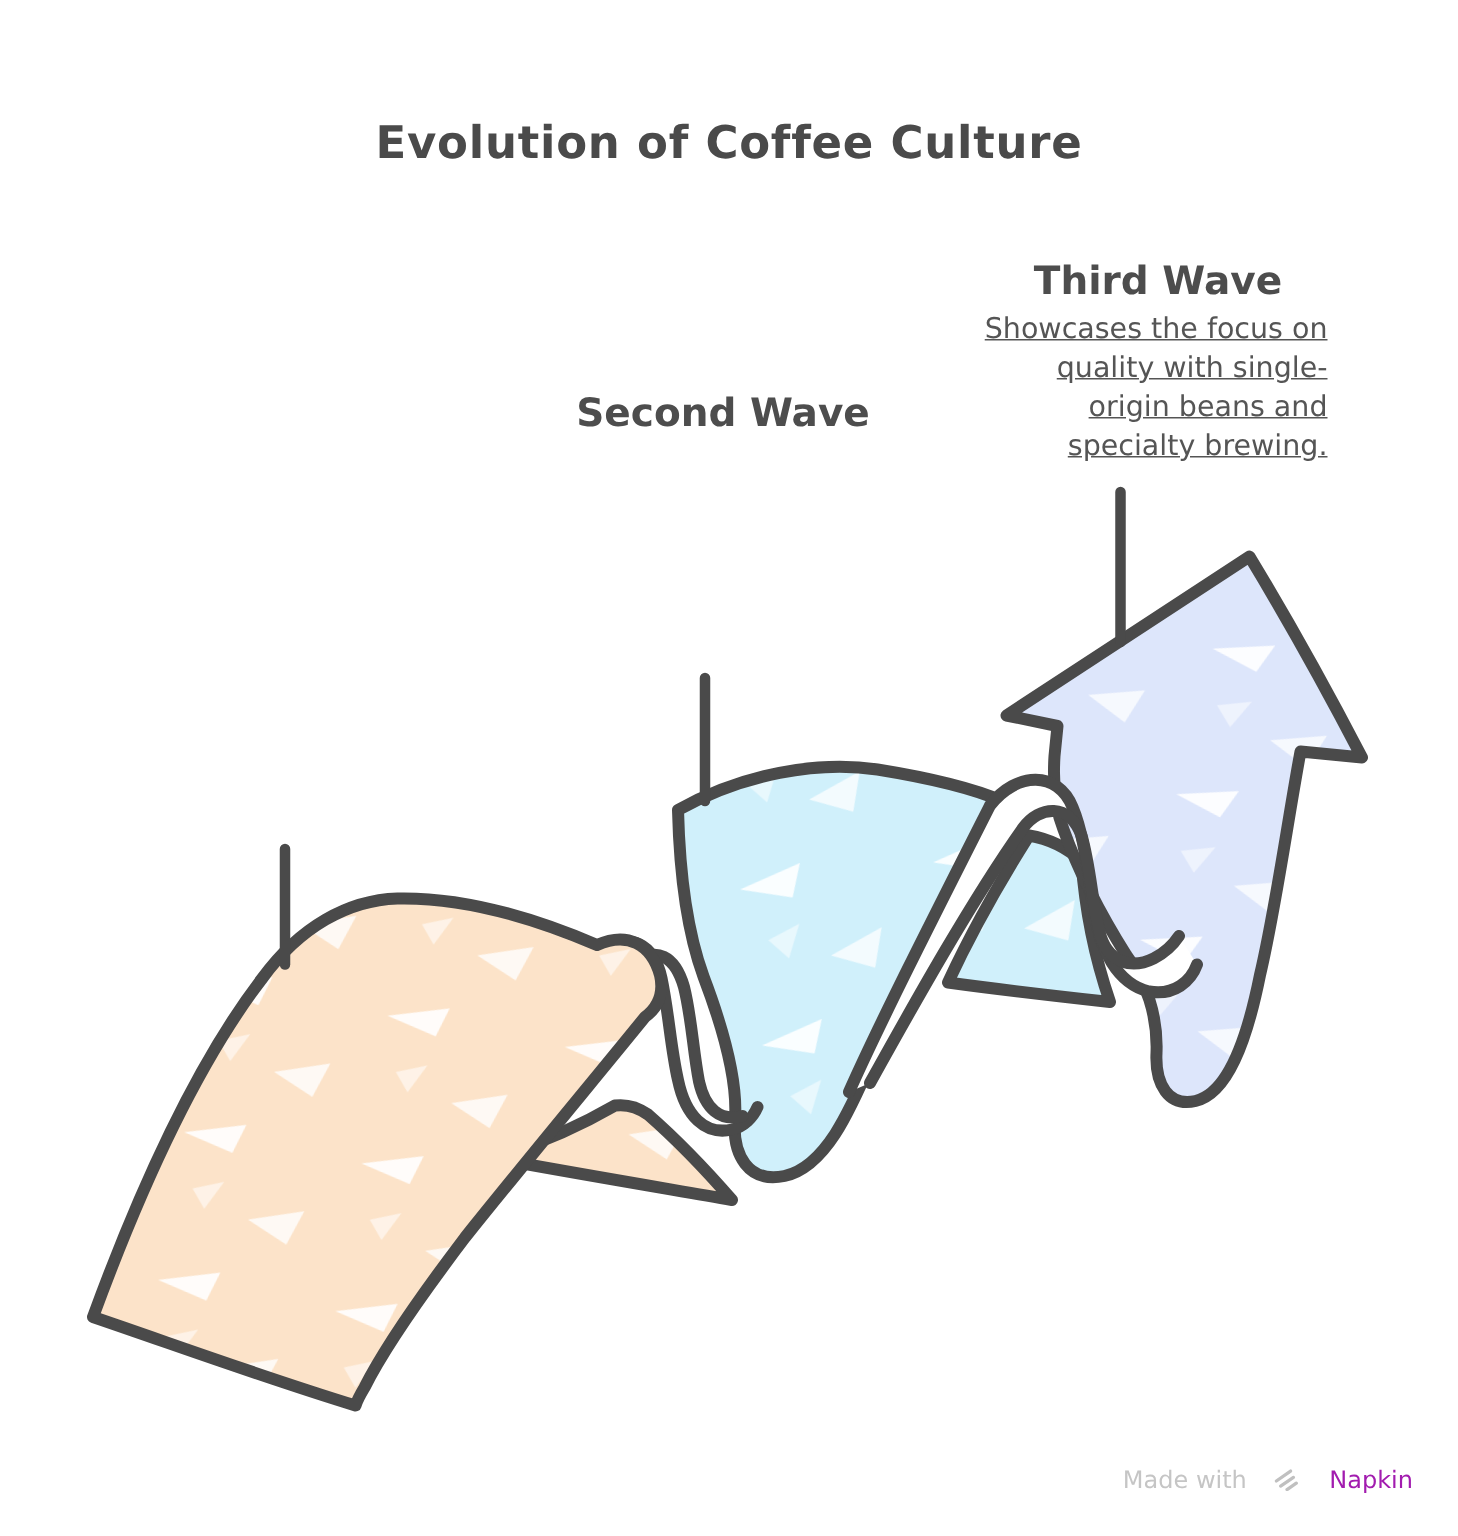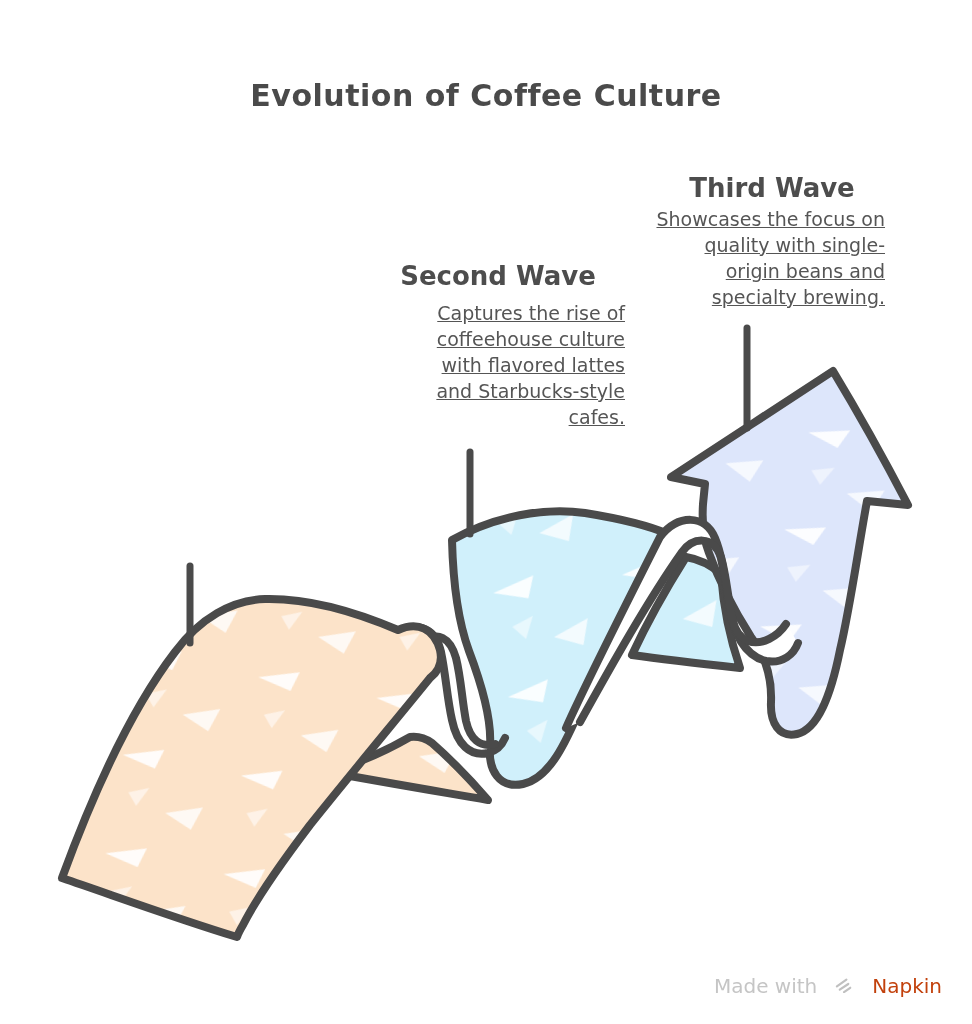--- a/index.html
+++ b/index.html
@@ -44,35 +44,35 @@
     width: 300px;
     text-align: right;
     font-size: 19px;
     line-height: 26px;
     color: #555555;
     white-space: pre-line;
     text-decoration: underline;
   }
   #heading-first  { left: 76px;  top: 368px; }
   #body-first     { left: 37px;  top: 424px; }
-  #heading-second { left: 348px; top: 246px; }
+  #heading-second { left: 332px; top: 246px; }
   #body-second    { left: 325px; top: 300px; }
   #heading-third  { left: 622px; top: 158px; }
   #body-third     { left: 585px; top: 206px; }
   .watermark {
     position: absolute;
     right: 30px;
     bottom: 26px;
     display: flex;
     align-items: center;
     gap: 18px;
-    font-size: 20px;
+    font-size: 16px;
     color: #c5c5c5;
   }
-  .watermark .brand { color: #c2410c; }
+  .watermark .brand { color: #a21caf; }
   .napkin-icon { display: inline-block; }
 </style>
 </head>
 <body>
 
 <div id="canvas">
 
   <svg id="ribbon-svg" viewBox="0 0 972 1024" aria-hidden="true">
     <defs>
       <pattern id="pOrange" width="120" height="100" patternUnits="userSpaceOnUse" patternTransform="rotate(10)">
@@ -195,25 +195,20 @@
         <path fill="none" d="M 470 452 L 470 534"></path>
         <path fill="none" d="M 747 328 L 747 428"></path>
       </g>
     </g>
   </svg>
 
   <div class="diagram-title">Evolution of Coffee Culture</div>
 
 
   <div class="wave-heading" id="heading-second">Second Wave</div>
-  <div class="wave-body" id="body-second">Captures the rise of
-coffeehouse culture
-with flavored lattes
-and Starbucks-style
-cafes.</div>
 
   <div class="wave-heading" id="heading-third">Third Wave</div>
   <div class="wave-body" id="body-third">Showcases the focus on
 quality with single-
 origin beans and
 specialty brewing.</div>
 
   <div class="watermark">
     <span>Made with</span>
     <span class="napkin-icon">

